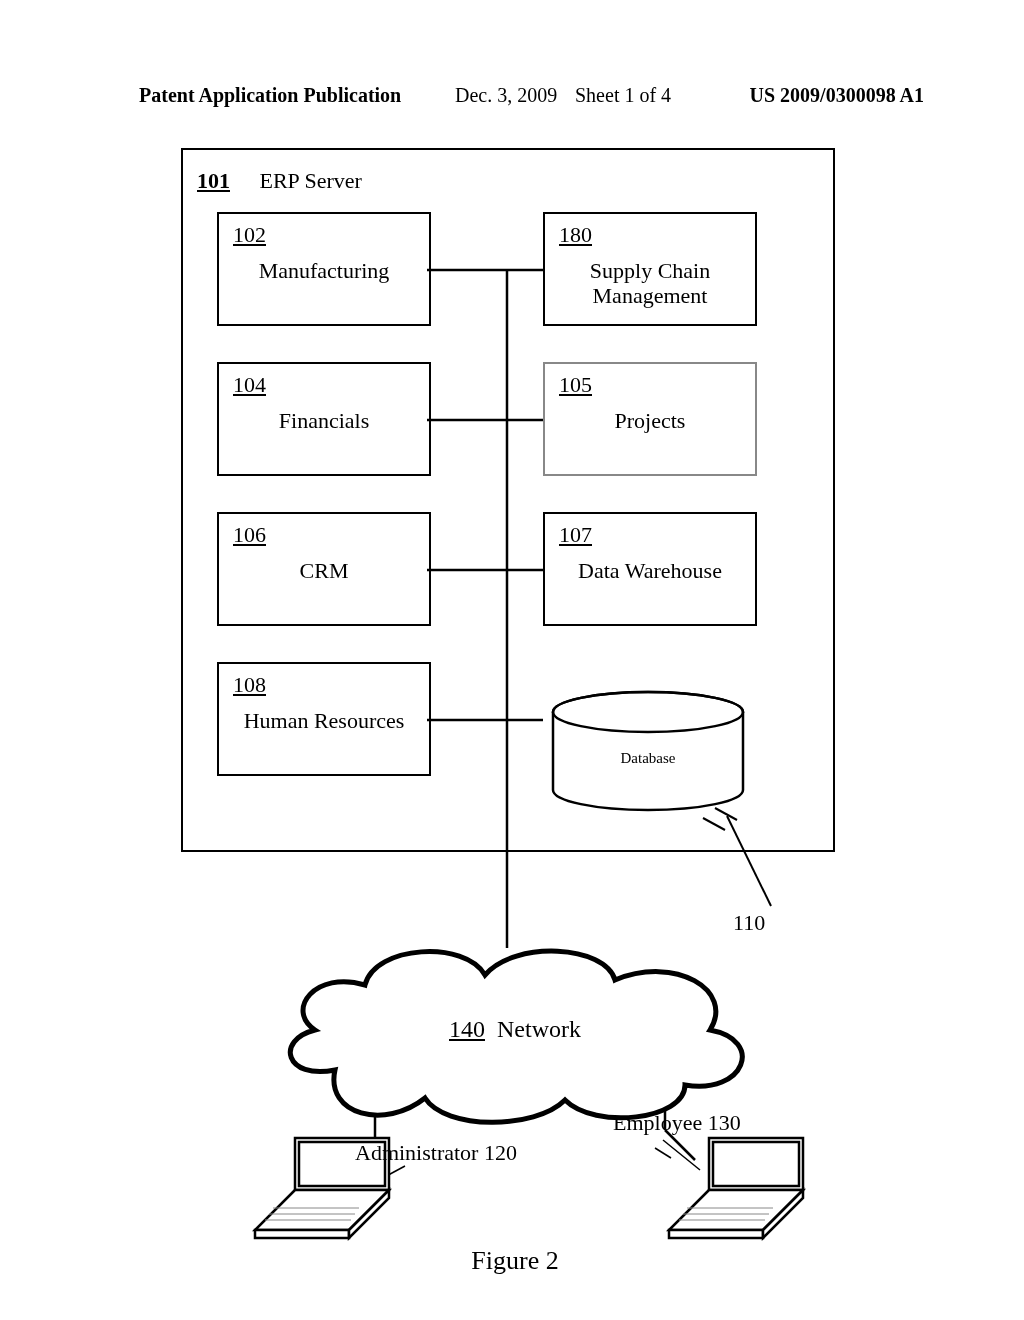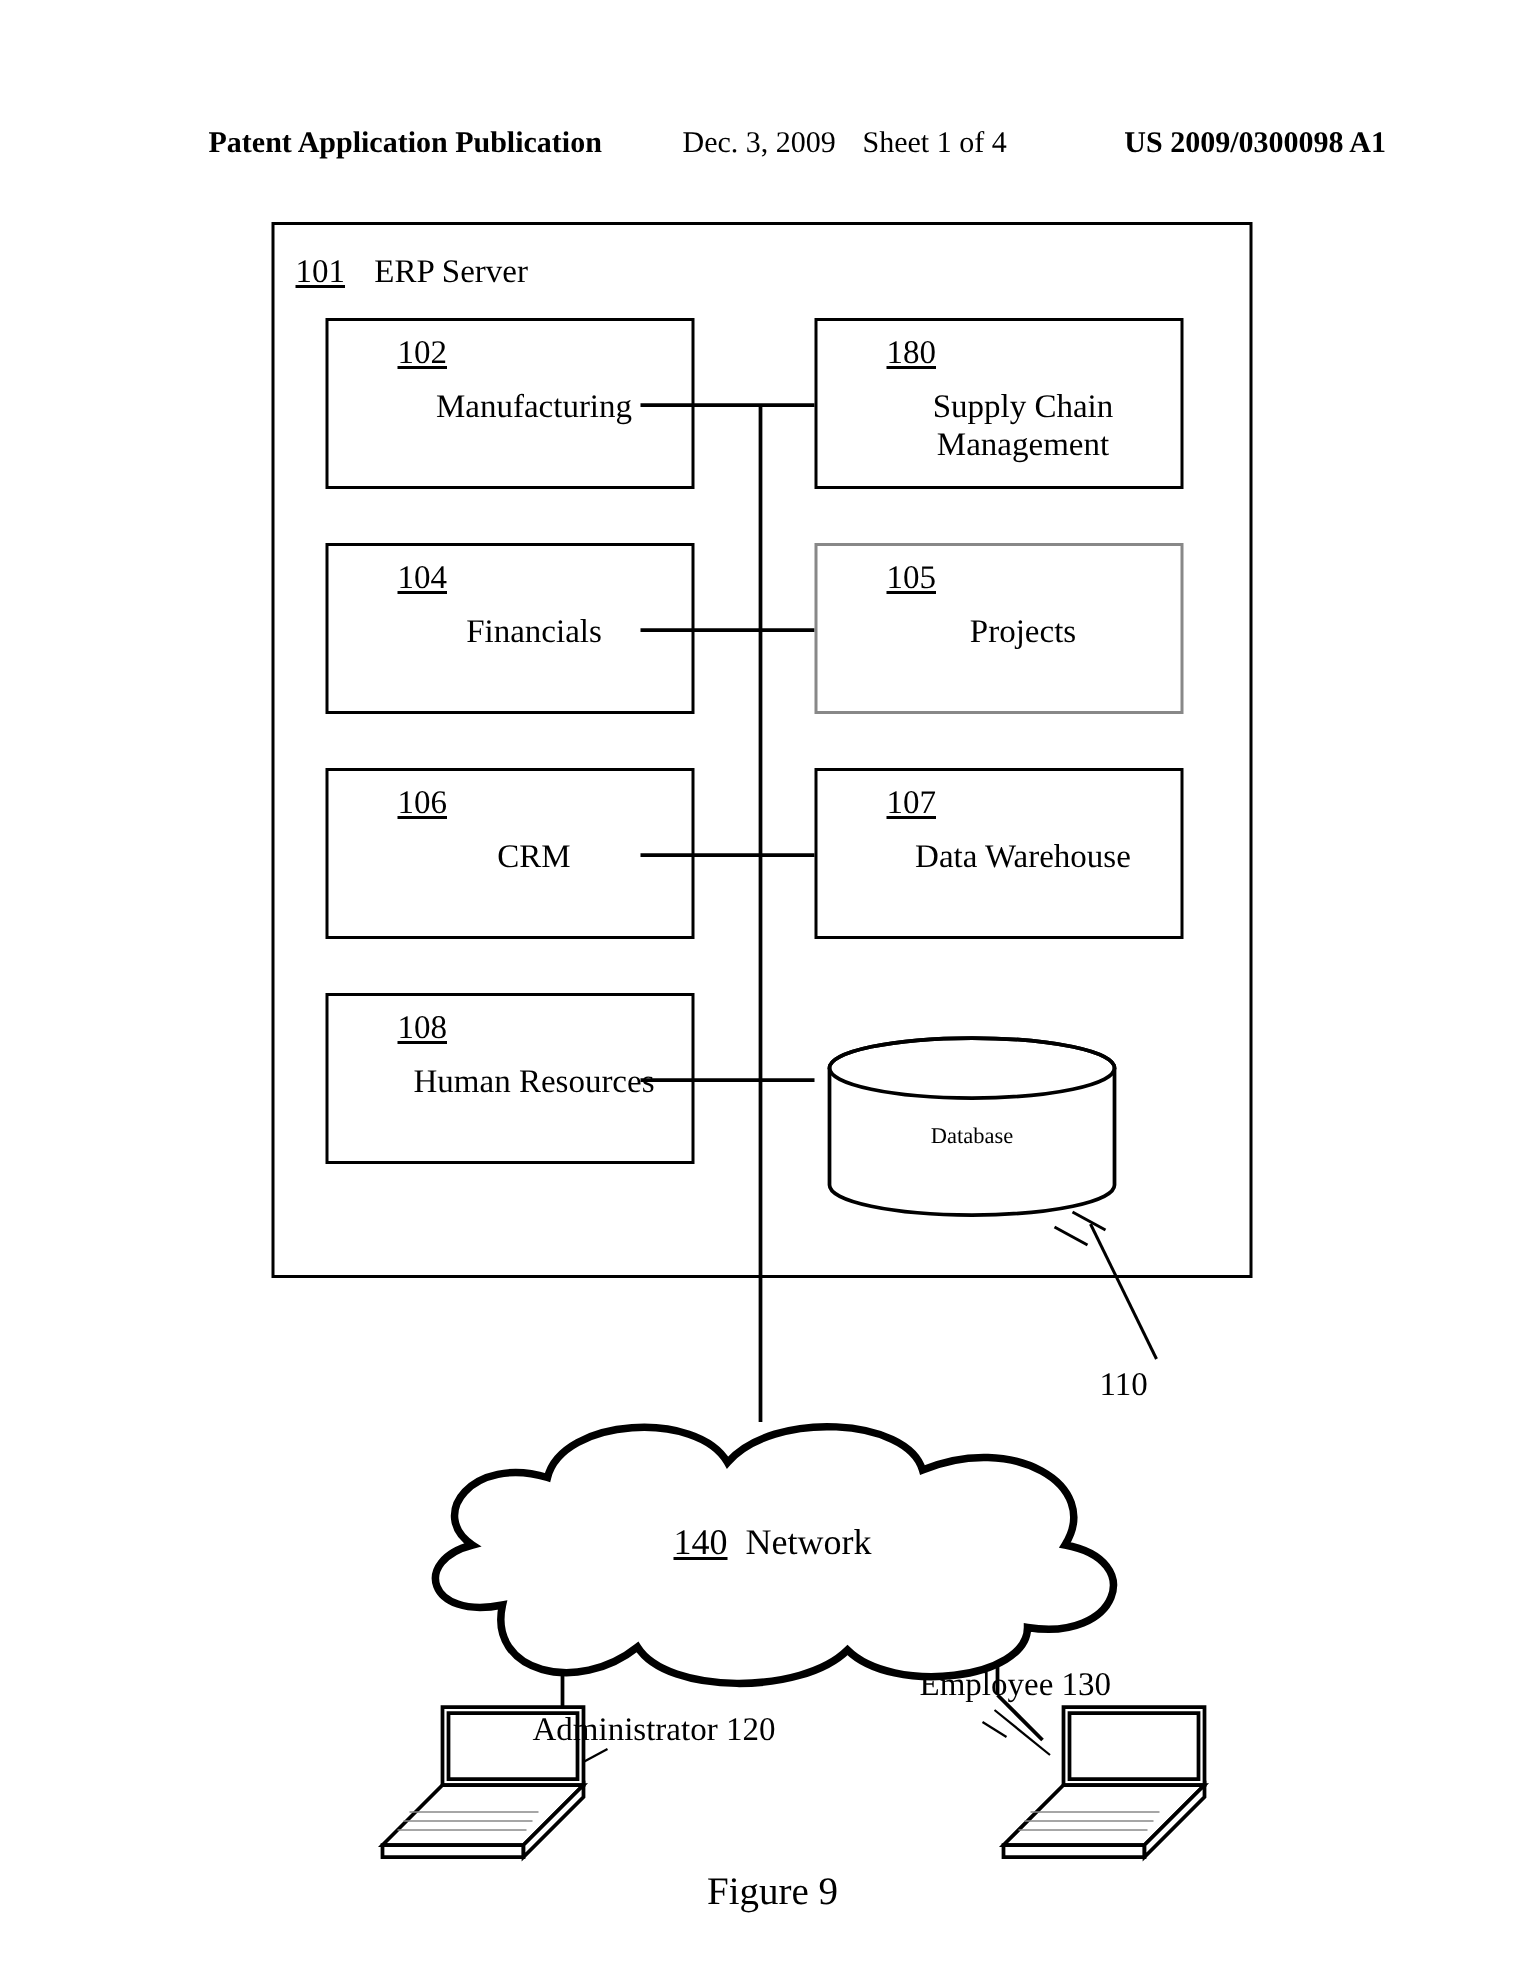--- a/index.html
+++ b/index.html
@@ -46,29 +46,28 @@
     position: absolute;
     left: 36px; top: 18px;
     width: 650px; height: 700px;
     border: 2px solid #000;
   }
   .server-title {
     position: absolute;
     left: 52px; top: 38px;
     font-size: 22px;
   }
-  .server-title .ref { text-decoration: underline; margin-right: 14px; }
+  .server-title .ref { text-decoration: underline; margin-right: 24px; font-weight: bold; }
 
   .module {
     position: absolute;
     width: 210px;
     height: 110px;
     border: 2px solid #000;
     font-size: 22px;
-    padding-left: 32px;
   }
   .module .ref {
     display: block;
     text-decoration: underline;
     margin: 8px 0 4px 14px;
   }
   .module .label {
     display: block;
     text-align: center;
     padding: 6px 8px 0 8px;
@@ -270,15 +269,15 @@
         </g>
         <g stroke="#888" stroke-width="1">
           <line x1="24" y1="78" x2="110" y2="78"></line>
           <line x1="20" y1="84" x2="106" y2="84"></line>
           <line x1="16" y1="90" x2="102" y2="90"></line>
         </g>
       </svg>
     </div>
     <div class="emp-label">Employee 130</div>
 
-    <div class="figcap">Figure 9</div>
+    <div class="figcap">Figure 2</div>
   </div>
 </div>
 
 </body></html>

